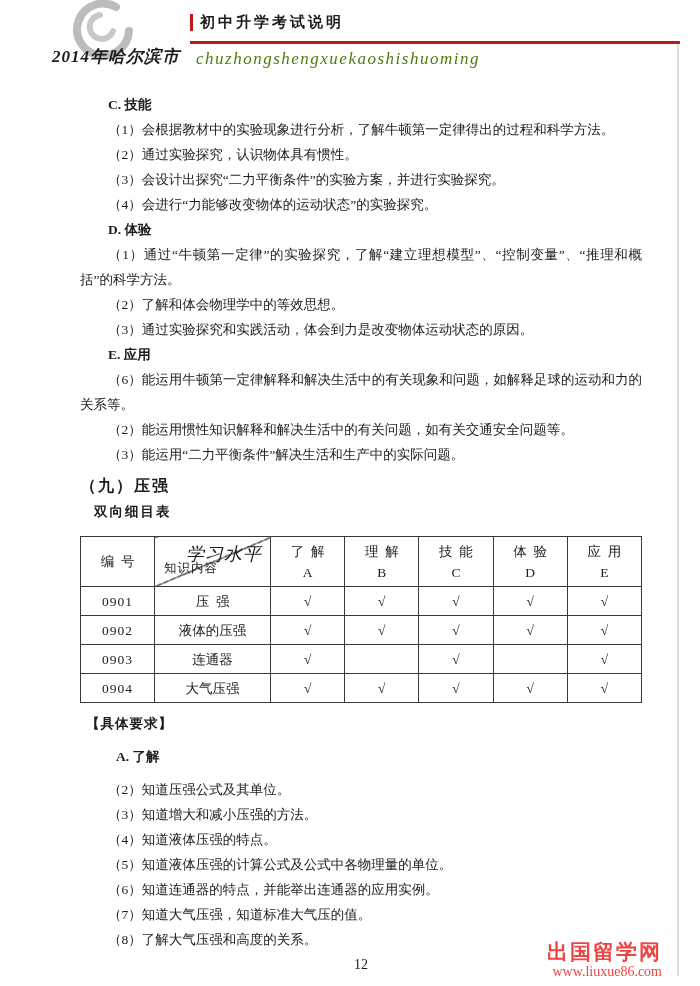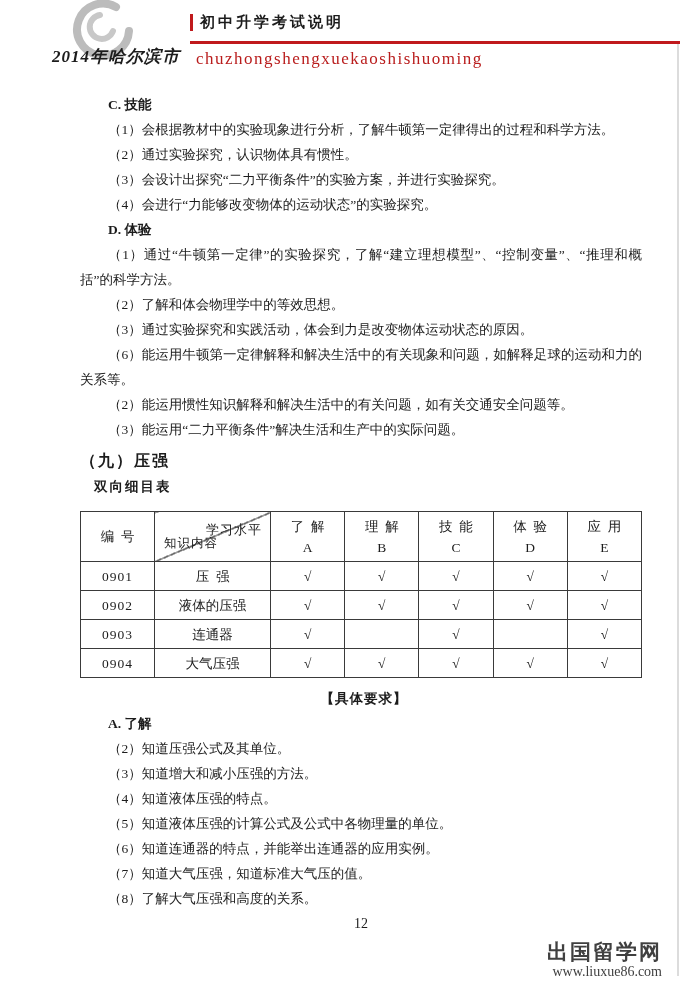--- a/index.html
+++ b/index.html
@@ -10,21 +10,21 @@
     color:#1c1c1c;
   }
   
   .header { position:relative; height:88px; }
   .logo { position:absolute; left:48px; top:0; width:68px; height:64px; }
   .title-row { position:absolute; left:170px; top:13px; display:flex; align-items:center; }
   .red-tick { width:3px; height:17px; background:#c0191c; margin-right:7px; }
   .doc-title { font-size:15px; font-weight:bold; letter-spacing:3px; }
   .red-rule { position:absolute; left:170px; top:41px; width:527px; height:3px; background:#c0191c; }
   .city-year { position:absolute; left:32px; top:45px; font-size:17px; font-weight:bold; font-style:italic; letter-spacing:1px; }
-  .pinyin { position:absolute; left:176px; top:49px; font-size:17px; color:#b91c1c; letter-spacing:1.5px; }
+  .pinyin { position:absolute; left:176px; top:49px; font-size:17px; font-style:italic; color:#4d7c0f; letter-spacing:1.5px; }
   .edge-right { position:absolute; top:44px; right:1px; width:2px; height:932px; background:#dcdcdc; }
   
   .content { padding:4px 38px 0 60px; font-size:13.5px; line-height:25px; }
   .sec-h { margin:0; padding-left:28px; font-weight:bold; font-size:13.5px; }
   .para { margin:0; text-indent:28px; text-align:justify; }
   .chapter-title { margin:4px 0 0; font-size:16px; font-weight:bold; letter-spacing:2px; line-height:29px; }
   .table-caption { margin:0 0 4px; padding-left:14px; font-weight:bold; letter-spacing:2px; line-height:24px; }
   
   table.grid { width:100%; border-collapse:collapse; table-layout:fixed; margin:12px 0 8px; }
   .grid th, .grid td {
@@ -36,27 +36,27 @@
   .lv-name, .lv-code { line-height:21px; white-space:pre; }
   .cell-id { letter-spacing:1px; }
   .cell-name { white-space:pre; }
   .cell-mark { font-size:15px; }
   .corner {
     position:relative;
     background:linear-gradient(to bottom right,
       transparent calc(50% - 0.6px), #3a3a3a calc(50% - 0.6px),
       #3a3a3a calc(50% + 0.6px), transparent calc(50% + 0.6px));
   }
-  .c-tr { position:absolute; top:5px; right:8px; font-size:13px; letter-spacing:1px; }
+  .c-tr { position:absolute; top:5px; right:8px; font-size:18px; letter-spacing:1px;font-style:italic; }
   .c-bl { position:absolute; bottom:5px; left:9px; font-size:12.5px; letter-spacing:1px; }
   
-  .req-h { margin:2px 0 0; padding-left:6px; font-weight:bold; letter-spacing:1px;text-align:center; }
-  .req-sub { margin:0; padding-left:28px; font-weight:bold; }
+  .req-h { margin:2px 0 0; padding-left:6px; font-weight:bold; letter-spacing:1px; }
+  .req-sub { margin:8px; padding-left:28px; font-weight:bold; }
   .page-number { text-align:center; font-size:14px; line-height:22px; margin-top:2px; }
-  .watermark { position:absolute; right:18px; bottom:6px; text-align:right; color:#404040; line-height:1.15; }
+  .watermark { position:absolute; right:18px; bottom:6px; text-align:right; color:#ef4444; line-height:1.15; }
   .wm-title { font-size:21px; font-weight:bold; letter-spacing:2px; }
   .wm-url { font-size:14px; }
 </style>
 </head>
 <body>
 
 <div class="page">
 
   <header class="header">
     <div class="logo">
@@ -82,20 +82,21 @@
     <p class="para">（1）会根据教材中的实验现象进行分析，了解牛顿第一定律得出的过程和科学方法。</p>
     <p class="para">（2）通过实验探究，认识物体具有惯性。</p>
     <p class="para">（3）会设计出探究“二力平衡条件”的实验方案，并进行实验探究。</p>
     <p class="para">（4）会进行“力能够改变物体的运动状态”的实验探究。</p>
 
     <p class="sec-h">D. 体验</p>
     <p class="para">（1）通过“牛顿第一定律”的实验探究，了解“建立理想模型”、“控制变量”、“推理和概括”的科学方法。</p>
     <p class="para">（2）了解和体会物理学中的等效思想。</p>
     <p class="para">（3）通过实验探究和实践活动，体会到力是改变物体运动状态的原因。</p>
 
+    <p class="sec-h">E. 应用</p>
     <p class="para">（6）能运用牛顿第一定律解释和解决生活中的有关现象和问题，如解释足球的运动和力的关系等。</p>
     <p class="para">（2）能运用惯性知识解释和解决生活中的有关问题，如有关交通安全问题等。</p>
     <p class="para">（3）能运用“二力平衡条件”解决生活和生产中的实际问题。</p>
 
     <p class="chapter-title">（九）压强</p>
     <p class="table-caption">双向细目表</p>
 
     <table class="grid">
       <colgroup>
         <col style="width:74px">

